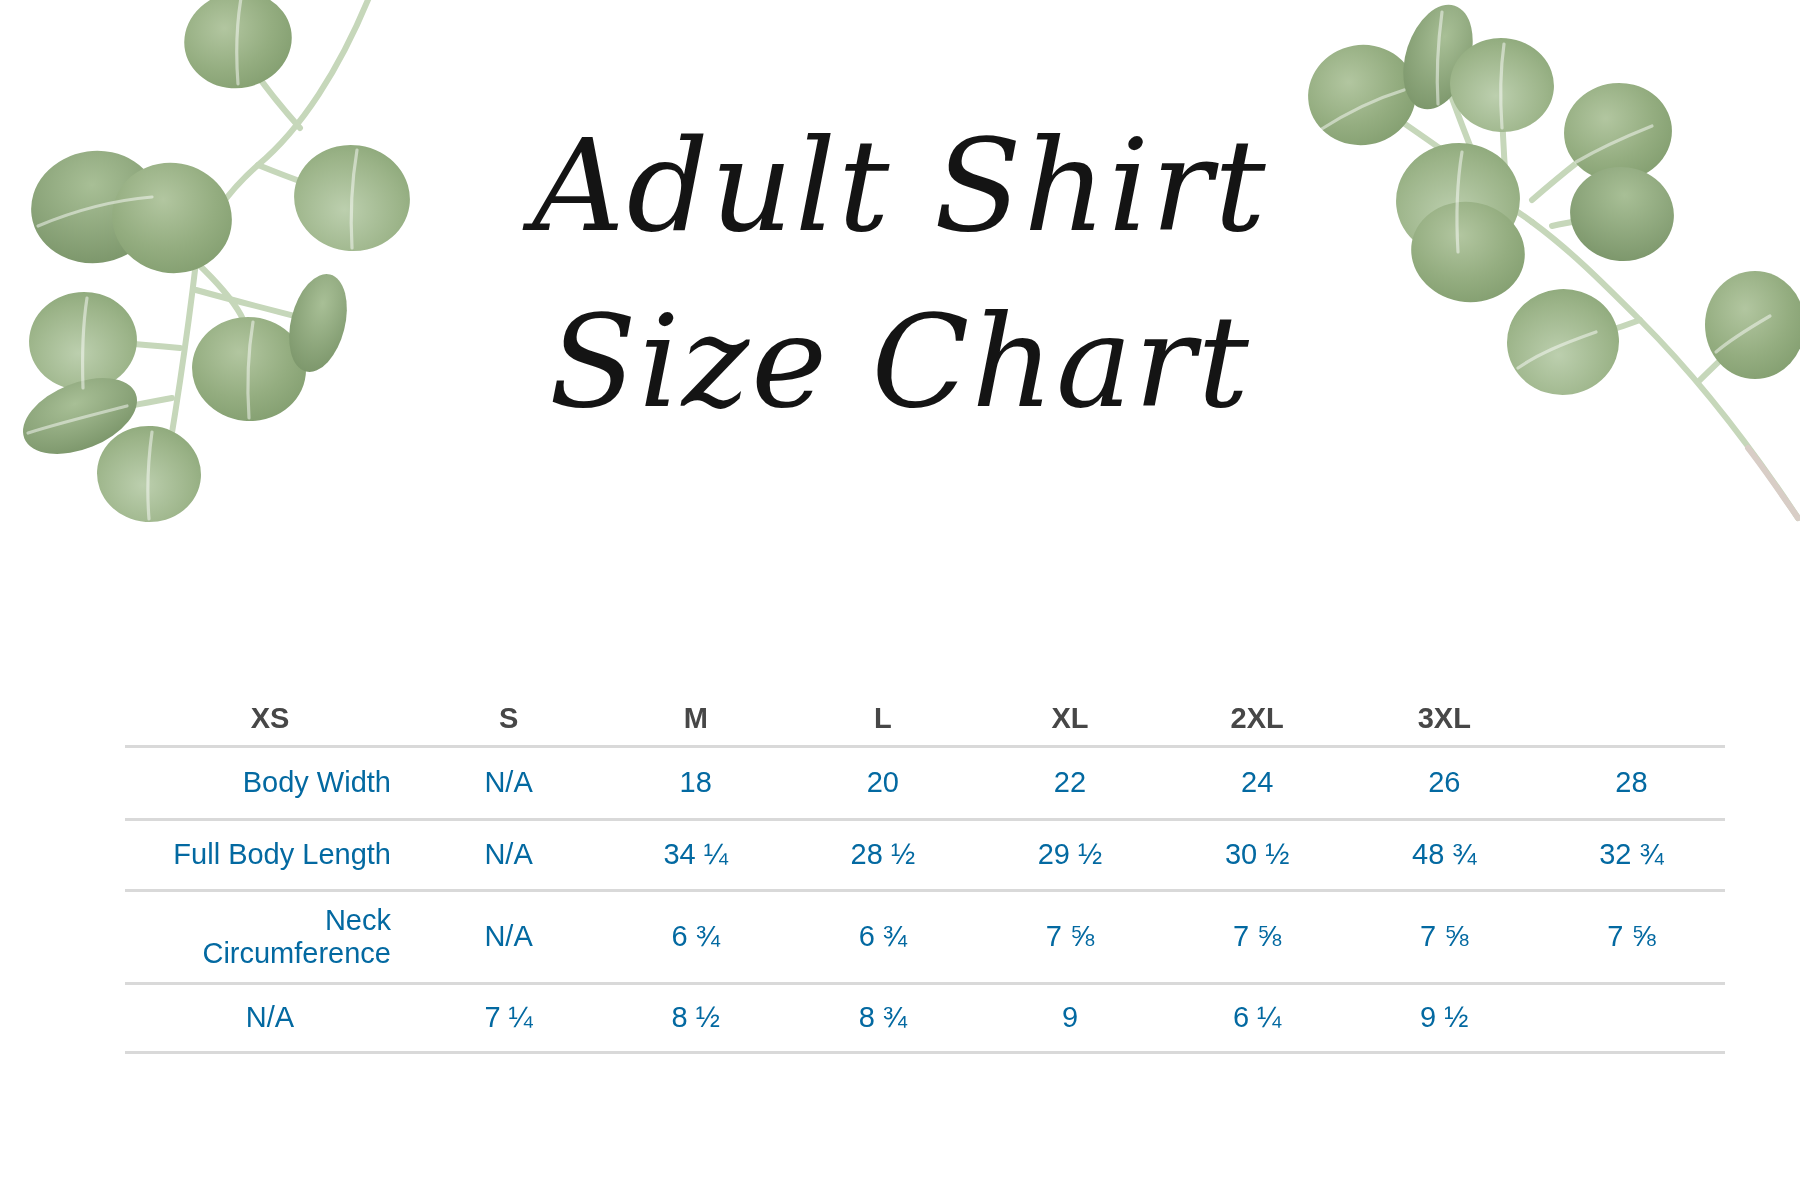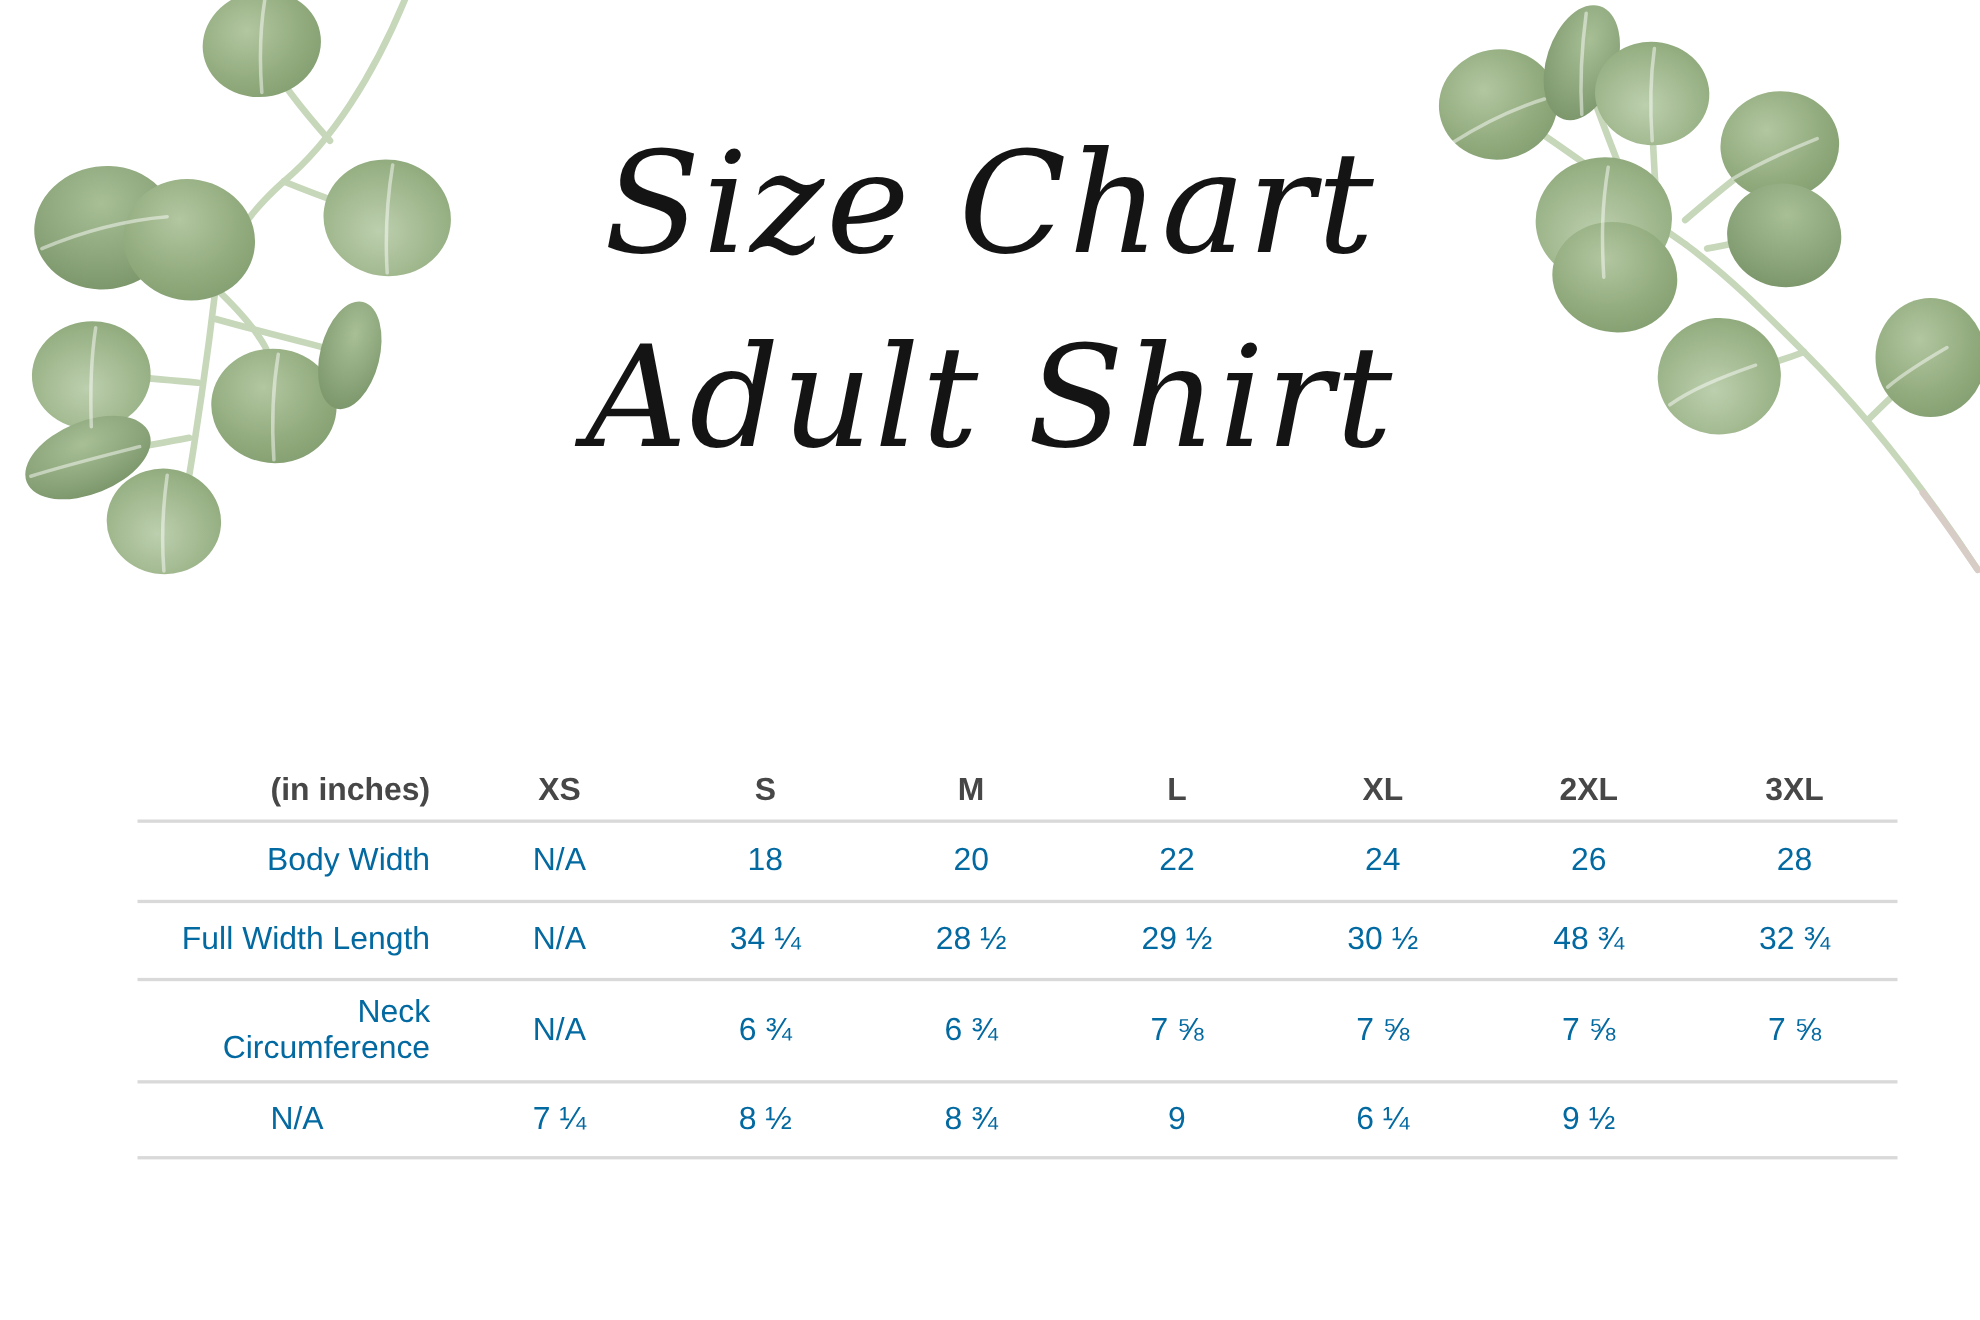--- a/index.html
+++ b/index.html
@@ -131,28 +131,27 @@
       <path d="M168,104 C166,72 168,42 172,12"></path>
       <path d="M232,128 C230,100 230,72 234,44"></path>
       <path d="M306,162 C330,148 352,138 382,126"></path>
       <path d="M188,252 C186,218 186,188 192,152"></path>
       <path d="M248,368 C268,354 292,344 326,332"></path>
       <path d="M446,352 C460,340 476,330 500,316"></path>
     </g>
   </svg>
 
   <div class="title">
+    <div class="tline">Adult Shirt</div>
     <div class="tline">Size Chart</div>
-    <div class="tline">Adult Shirt</div>
   </div>
 
   <div class="size-table">
 
     <div class="t-row head">
-      <div class="c label bold">(in inches)</div>
       <div class="c bold">XS</div>
       <div class="c bold">S</div>
       <div class="c bold">M</div>
       <div class="c bold">L</div>
       <div class="c bold">XL</div>
       <div class="c bold">2XL</div>
       <div class="c bold">3XL</div>
     </div>
 
     <div class="t-row r0">
@@ -163,21 +162,21 @@
       <div class="c">18</div>
       <div class="c">20</div>
       <div class="c">22</div>
       <div class="c">24</div>
       <div class="c">26</div>
       <div class="c">28</div>
     </div>
 
     <div class="t-row r1">
       <div class="c label">
-          <span class="lbl-text">Full Width Length</span>
+          <span class="lbl-text">Full Body Length</span>
         </div>
       <div class="c">N/A</div>
       <div class="c">34 ¼</div>
       <div class="c">28 ½</div>
       <div class="c">29 ½</div>
       <div class="c">30 ½</div>
       <div class="c">48 ¾</div>
       <div class="c">32 ¾</div>
     </div>
 

